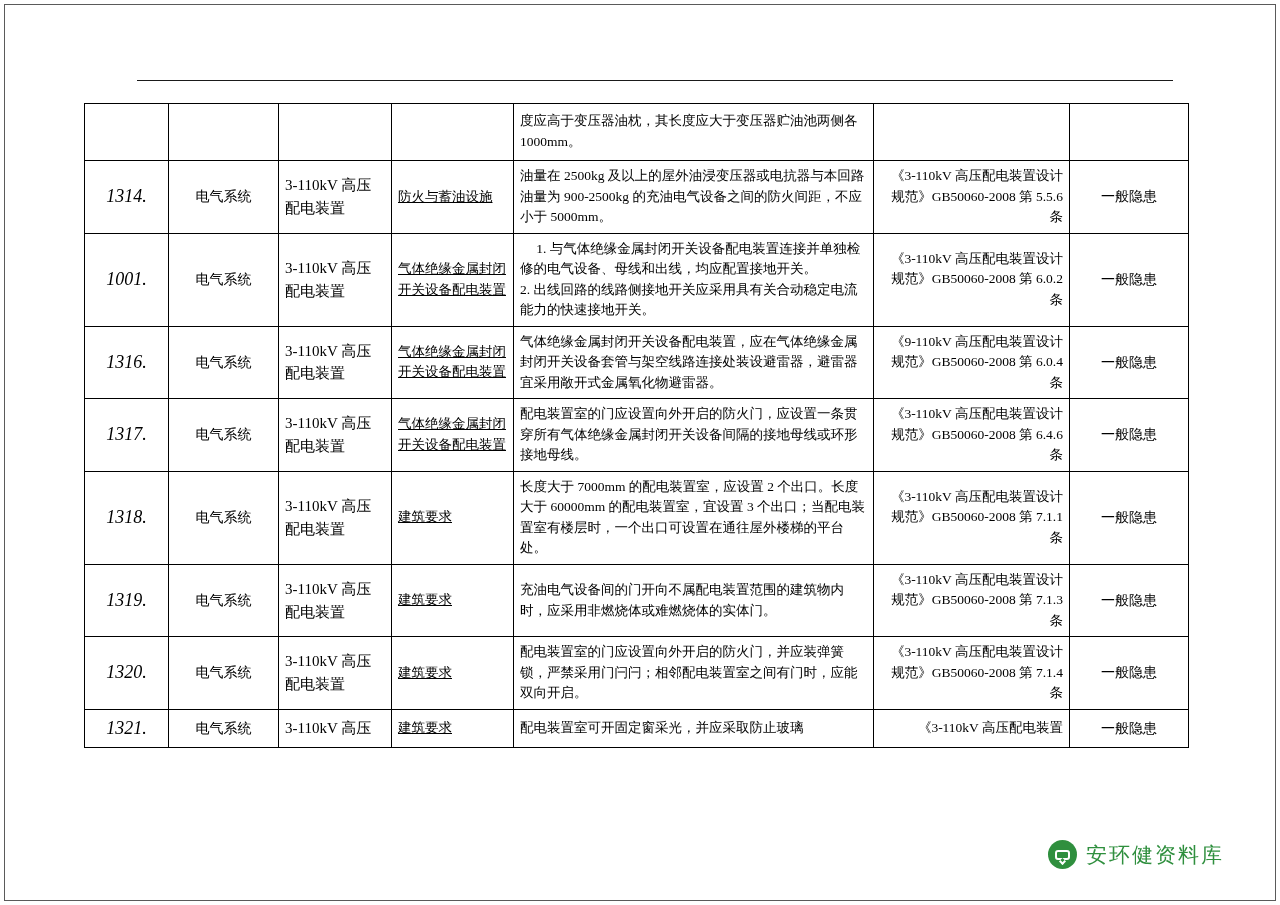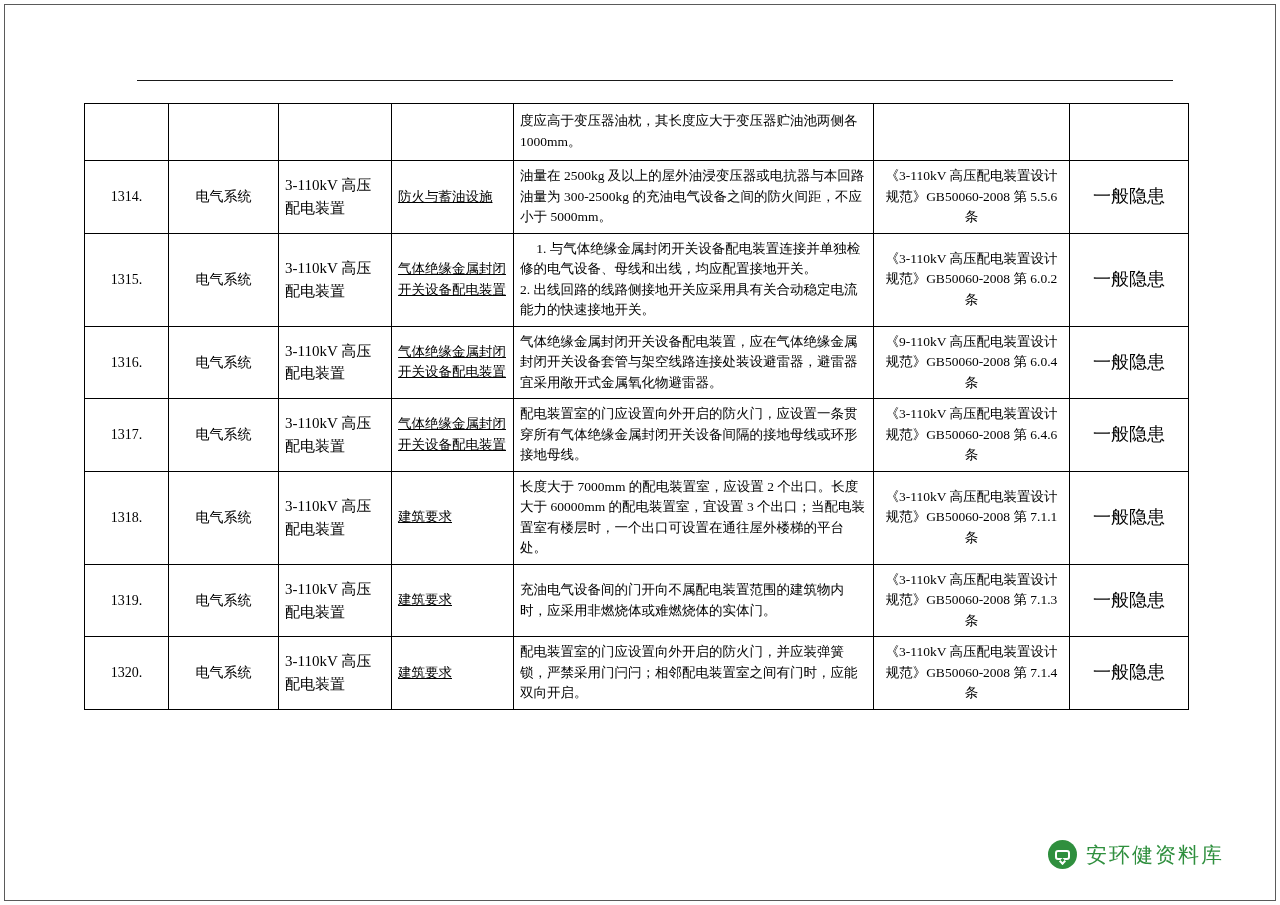--- a/index.html
+++ b/index.html
@@ -65,21 +65,22 @@
   col.c2 { width: 110px; }
   col.c3 { width: 113px; }
   col.c4 { width: 122px; }
   col.c5 { width: 360px; }
   col.c6 { width: 196px; }
   col.c7 { width: 119px; }
 
   td.num {
     text-align: center;
     font-family: "Liberation Serif", serif;
-    font-size: 14px;
+    font-size: 18px;
+    font-style: italic;
   }
   td.sys {
     text-align: center;
     font-size: 14px;
   }
   td.dev {
     text-align: left;
     font-size: 15px;
     padding-left: 9px;
   }
@@ -89,28 +90,28 @@
     padding-left: 9px;
     text-decoration: underline;
   }
   td.content {
     text-align: left;
     font-size: 13.5px;
     padding-left: 9px;
     padding-right: 8px;
   }
   td.basis {
-    text-align: center;
+    text-align: right;
     font-size: 13.5px;
     padding-left: 9px;
     padding-right: 6px;
   }
   td.level {
     text-align: center;
-    font-size: 18px;
+    font-size: 14px;
   }
 
   
   .cont-cell { height: 46px; }
 
   
   .wm {
     position: absolute;
     right: 56px;
     bottom: 36px;
@@ -186,27 +187,27 @@
           <td class="content cont-cell">度应高于变压器油枕，其长度应大于变压器贮油池两侧各 1000mm。</td>
           <td class="basis cont-cell"></td>
           <td class="level cont-cell"></td>
         </tr>
 
         <tr>
           <td class="num">1314.</td>
           <td class="sys">电气系统</td>
           <td class="dev">3-110kV 高压配电装置</td>
           <td class="part">防火与蓄油设施</td>
-          <td class="content">油量在 2500kg 及以上的屋外油浸变压器或电抗器与本回路油量为 300-2500kg 的充油电气设备之间的防火间距，不应小于 5000mm。</td>
+          <td class="content">油量在 2500kg 及以上的屋外油浸变压器或电抗器与本回路油量为 900-2500kg 的充油电气设备之间的防火间距，不应小于 5000mm。</td>
           <td class="basis">《3-110kV 高压配电装置设计规范》GB50060-2008 第 5.5.6 条</td>
           <td class="level">一般隐患</td>
         </tr>
 
         <tr>
-          <td class="num">1315.</td>
+          <td class="num">1001.</td>
           <td class="sys">电气系统</td>
           <td class="dev">3-110kV 高压配电装置</td>
           <td class="part">气体绝缘金属封闭开关设备配电装置</td>
           <td class="content" style="white-space:pre-line;text-indent:1.2em;">1. 与气体绝缘金属封闭开关设备配电装置连接并单独检修的电气设备、母线和出线，均应配置接地开关。
 2. 出线回路的线路侧接地开关应采用具有关合动稳定电流能力的快速接地开关。</td>
           <td class="basis">《3-110kV 高压配电装置设计规范》GB50060-2008 第 6.0.2 条</td>
           <td class="level">一般隐患</td>
         </tr>
 
         <tr>
@@ -252,20 +253,29 @@
         <tr>
           <td class="num">1320.</td>
           <td class="sys">电气系统</td>
           <td class="dev">3-110kV 高压配电装置</td>
           <td class="part">建筑要求</td>
           <td class="content">配电装置室的门应设置向外开启的防火门，并应装弹簧锁，严禁采用门闩闩；相邻配电装置室之间有门时，应能双向开启。</td>
           <td class="basis">《3-110kV 高压配电装置设计规范》GB50060-2008 第 7.1.4 条</td>
           <td class="level">一般隐患</td>
         </tr>
 
+        <tr>
+          <td class="num">1321.</td>
+          <td class="sys">电气系统</td>
+          <td class="dev">3-110kV 高压</td>
+          <td class="part">建筑要求</td>
+          <td class="content">配电装置室可开固定窗采光，并应采取防止玻璃</td>
+          <td class="basis">《3-110kV 高压配电装置</td>
+          <td class="level">一般隐患</td>
+        </tr>
       </tbody>
     </table>
   </div>
 
   <div class="wm">
     <div class="wm-badge"></div>
     <div class="wm-text">安环健资料库</div>
   </div>
 </div>
 

